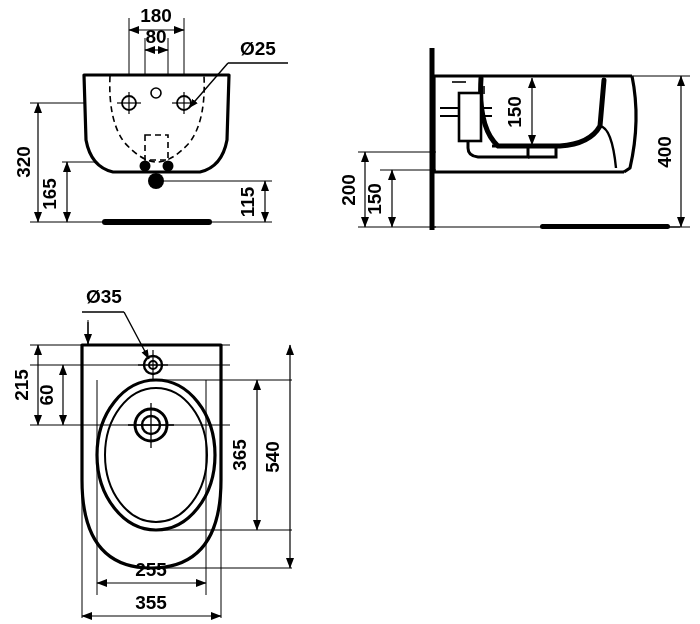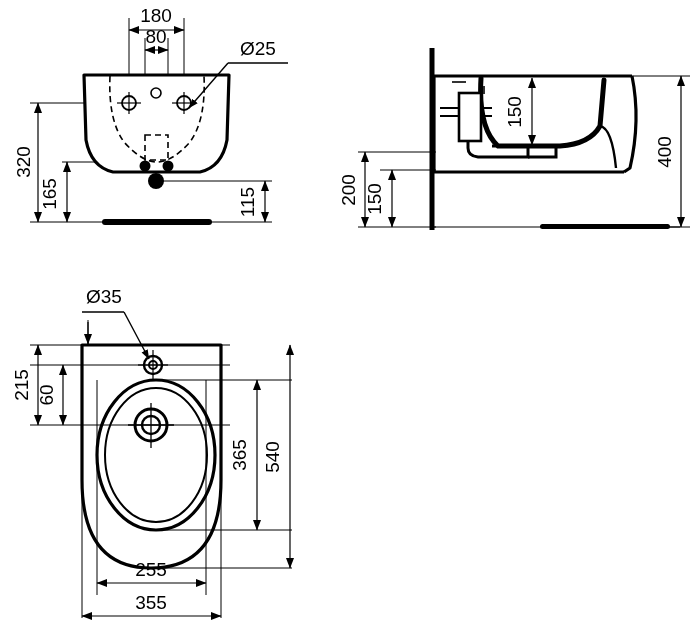--- a/index.html
+++ b/index.html
@@ -2,21 +2,21 @@
 <html><head>
 <meta charset="utf-8">
 <title>Bidet Technical Drawing</title>
 <style>
   html,body{margin:0;padding:0;background:#ffffff;}
   body{
     width:700px;height:624px;overflow:hidden;
     font-family:"Liberation Sans",sans-serif;
     color:#000;
   }
-  #sheet{position:relative;width:700px;height:624px;background:#fff;}
+  #sheet{position:relative;width:700px;height:624px;background:#fff;font-weight:bold;}
   svg{display:block;}
   .dimtxt{
     font-family:"Liberation Sans",sans-serif;
     font-size:19px;
     fill:#000;
     letter-spacing:0px;
   }
   .dimtxt-v{
     font-family:"Liberation Sans",sans-serif;
     font-size:19px;

